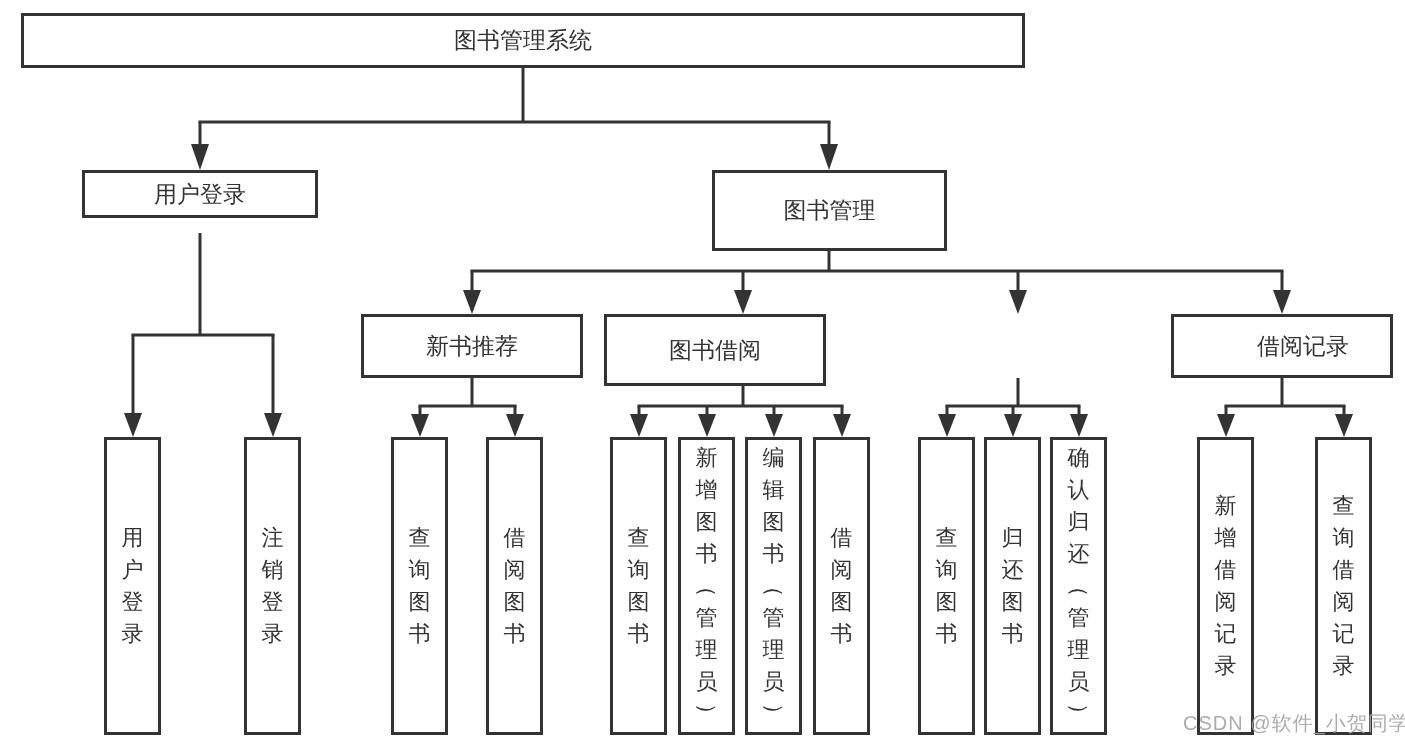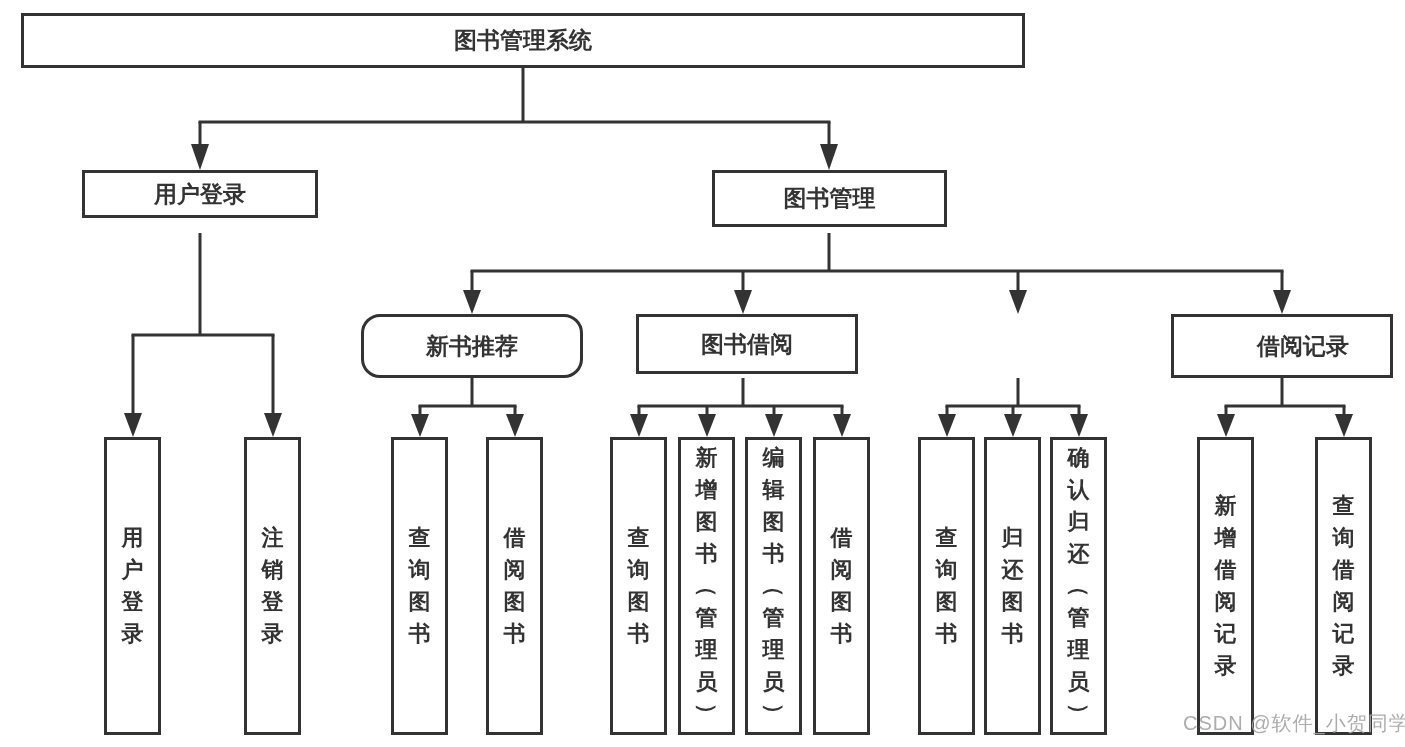--- a/index.html
+++ b/index.html
@@ -7,21 +7,21 @@
     position:relative;width:1405px;height:747px;background:#ffffff;
     font-family:"Liberation Sans","DejaVu Sans",sans-serif;color:#333333;
     overflow:hidden;
   }
   .connectors{position:absolute;left:0;top:0;z-index:1;}
   .connectors path{stroke:#333333;stroke-width:3;fill:none;}
   .connectors polygon{fill:#333333;stroke:none;}
   .node{
     position:absolute;box-sizing:border-box;border:3px solid #333333;background:#ffffff;
     display:flex;align-items:center;justify-content:center;
-    font-size:23px;line-height:1;z-index:2;text-align:center;font-weight:bold;
+    font-size:23px;line-height:1;z-index:2;text-align:center;
   }
   .vnode{flex-direction:column;font-size:22px;}
   .vnode span{display:block;height:32px;line-height:32px;font-size:22px;text-align:center;}
   .vnode span.vpunct{transform:rotate(90deg);}
   .watermark{
     position:absolute;left:1183px;top:710px;z-index:5;
     font-size:20px;letter-spacing:1px;color:#a5a5a5;opacity:0.92;white-space:nowrap;
   }
 </style>
 </head>
@@ -87,24 +87,24 @@
     <path d="M1224.5 406 H1345.5"></path>
     <path d="M1226 406 V416"></path>
       <polygon points="1217,414 1235,414 1226,437"></polygon>
     <path d="M1344 406 V416"></path>
       <polygon points="1335,414 1353,414 1344,437"></polygon>
   </svg>
 
   <div class="node" style="left:21px;top:13px;width:1004px;height:55px;">图书管理系统</div>
 
   <div class="node" style="left:82px;top:170px;width:236px;height:48px;">用户登录</div>
-  <div class="node" style="left:712px;top:170px;width:235px;height:57px;">图书管理</div>
-
-  <div class="node" style="left:361px;top:314px;width:222px;height:64px;border-radius:19px;">新书推荐</div>
-  <div class="node" style="left:636px;top:314px;width:222px;height:60px;">图书借阅</div>
+  <div class="node" style="left:712px;top:170px;width:235px;height:81px;">图书管理</div>
+
+  <div class="node" style="left:361px;top:314px;width:222px;height:64px;">新书推荐</div>
+  <div class="node" style="left:604px;top:314px;width:222px;height:72px;">图书借阅</div>
   <div class="node" style="left:1171px;top:314px;width:222px;height:64px;padding-left:42px;">借阅记录</div>
 
   <div class="node vnode" style="left:104px;top:437px;width:57px;height:298px;">
       <span>用</span>
       <span>户</span>
       <span>登</span>
       <span>录</span>
     </div>
   <div class="node vnode" style="left:244px;top:437px;width:57px;height:298px;">
       <span>注</span>

